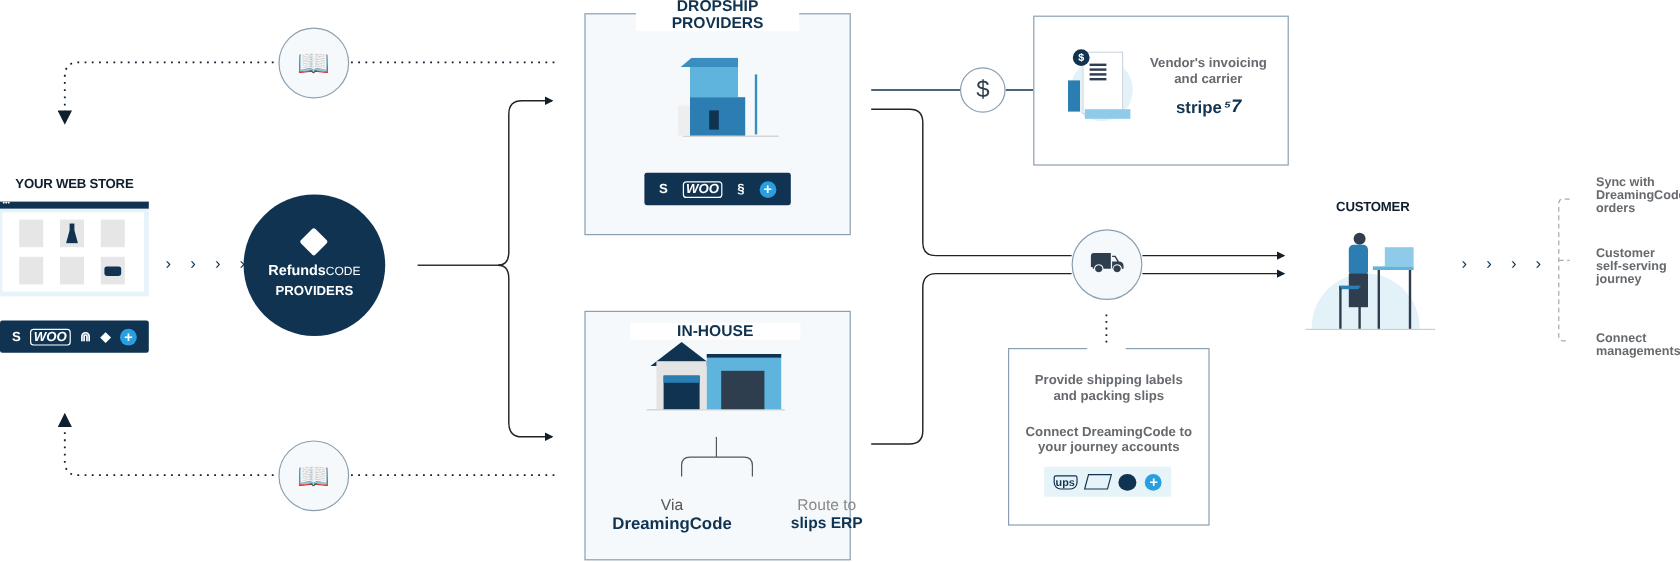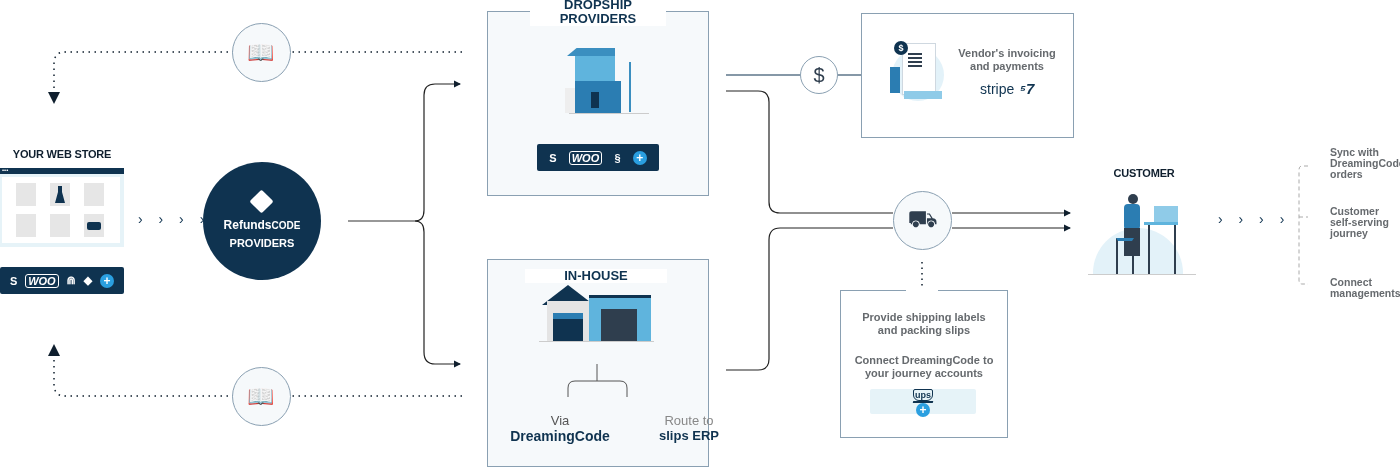--- a/index.html
+++ b/index.html
@@ -80,21 +80,21 @@
   <span class="logo">⋒</span>
   <span class="logo">◆</span>
   <span class="plus">+</span>
 </div>
 
 <div class="abs chev" style="left:138px;top:211px;">› › › ›</div>
 
 <div class="abs" style="left:203px;top:162px;width:118px;height:118px;border-radius:50%;background:#0f3350;">
   <div style="position:absolute;left:50px;top:31px;width:17px;height:17px;background:#ffffff;transform:rotate(45deg);border-radius:2px;"></div>
   <div style="position:absolute;left:0;top:56px;width:118px;text-align:center;color:#fff;font-size:12px;">
-    <span style="font-weight:bold;">Refunds</span><span style="font-weight:bold;font-size:10px;">CODE</span>
+    <span style="font-weight:bold;">Refunds</span><span style="font-weight:normal;font-size:10px;">CODE</span>
   </div>
   <div style="position:absolute;left:0;top:75px;width:118px;text-align:center;color:#fff;font-weight:bold;font-size:11px;">PROVIDERS</div>
 </div>
 
 <div class="circle" style="left:232px;top:23px;width:59px;height:59px;">
   <div style="font-size:22px;color:#2f3e4e;">📖</div>
 </div>
 <div class="circle" style="left:232px;top:367px;width:59px;height:59px;">
   <div style="font-size:22px;color:#2f3e4e;">📖</div>
 </div>
@@ -149,40 +149,40 @@
 <div class="abs" style="left:888px;top:43px;width:60px;height:60px;">
   <div style="position:absolute;left:4px;top:6px;width:52px;height:52px;border-radius:50%;background:#e3f2f9;"></div>
   <div style="position:absolute;left:14px;top:0;width:32px;height:50px;background:#fff;border:1px solid #cfd8e0;"></div>
   <div style="position:absolute;left:20px;top:10px;width:14px;height:2px;background:#2f3e4e;box-shadow:0 4px 0 #2f3e4e,0 8px 0 #2f3e4e,0 12px 0 #2f3e4e;"></div>
   <div style="position:absolute;left:6px;top:-2px;width:14px;height:14px;border-radius:50%;background:#0f3350;color:#fff;font-size:9px;text-align:center;line-height:14px;font-weight:bold;">$</div>
   <div style="position:absolute;left:2px;top:24px;width:10px;height:26px;background:#2b7db2;"></div>
   <div style="position:absolute;left:16px;top:48px;width:38px;height:8px;background:#8fcbe8;"></div>
 </div>
 <div class="abs grey-text" style="left:952px;top:47px;width:110px;">
   <div>Vendor's invoicing</div>
-  <div>and payments</div>
-</div>
-<div class="abs" style="left:980px;top:81px;font-weight:normal;font-size:14px;color:#0f3350;">stripe</div>
+  <div>and carrier</div>
+</div>
+<div class="abs" style="left:980px;top:81px;font-weight:bold;font-size:14px;color:#0f3350;">stripe</div>
 <div class="abs" style="left:1020px;top:80px;font-weight:bold;font-size:15px;color:#0f3350;font-style:italic;">⁵7</div>
 
 <div class="circle" style="left:893px;top:191px;width:59px;height:59px;">
   <span style="font-size:24px;color:#2f3e4e;">⛟</span>
 </div>
 
 <div class="box white" style="left:840px;top:290px;width:168px;height:148px;"></div>
 <div class="abs" style="left:906px;top:286px;width:32px;height:8px;background:#fff;"></div>
 <div class="abs grey-text" style="left:842px;top:311px;width:164px;">
   <div>Provide shipping labels</div>
   <div>and packing slips</div>
 </div>
 <div class="abs grey-text" style="left:842px;top:354px;width:164px;">
   <div>Connect DreamingCode to</div>
   <div>your journey accounts</div>
 </div>
-<div class="abs" style="left:870px;top:389px;width:106px;height:25px;background:#e6f3f8;border-radius:2px;display:flex;align-items:center;justify-content:space-around;padding:0 4px;box-sizing:border-box;flex-direction:column;">
+<div class="abs" style="left:870px;top:389px;width:106px;height:25px;background:#e6f3f8;border-radius:2px;display:flex;align-items:center;justify-content:space-around;padding:0 4px;box-sizing:border-box;">
   <span style="font-size:9px;font-weight:bold;color:#0f3350;border:1.5px solid #0f3350;border-radius:2px 2px 6px 6px;padding:0 1px;">ups</span>
   <span style="display:inline-block;width:18px;height:11px;border:1.5px solid #0f3350;transform:skewX(-15deg);"></span>
   <span style="display:inline-block;width:15px;height:14px;border-radius:50%;background:#0f3350;"></span>
   <span class="plus">+</span>
 </div>
 
 <div class="abs title" style="left:1090px;top:167px;width:108px;">CUSTOMER</div>
 <div class="abs" style="left:1088px;top:188px;width:112px;height:88px;">
   <div style="position:absolute;left:5px;top:40px;width:90px;height:46px;background:#e3f2f9;border-radius:45px 45px 0 0;"></div>
   <div style="position:absolute;left:0;top:86px;width:108px;height:1px;background:#ccc;"></div>

